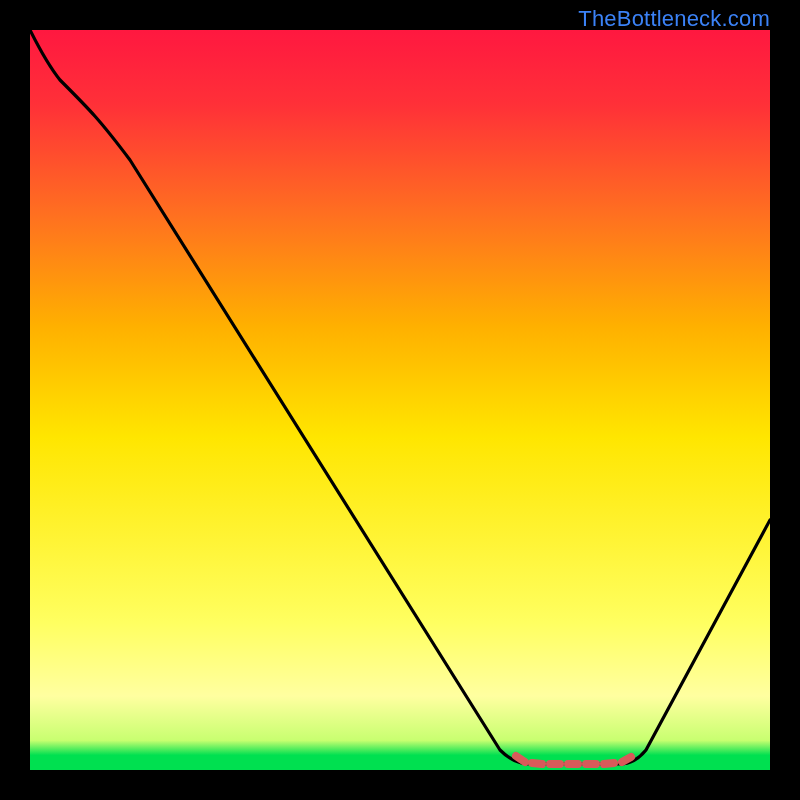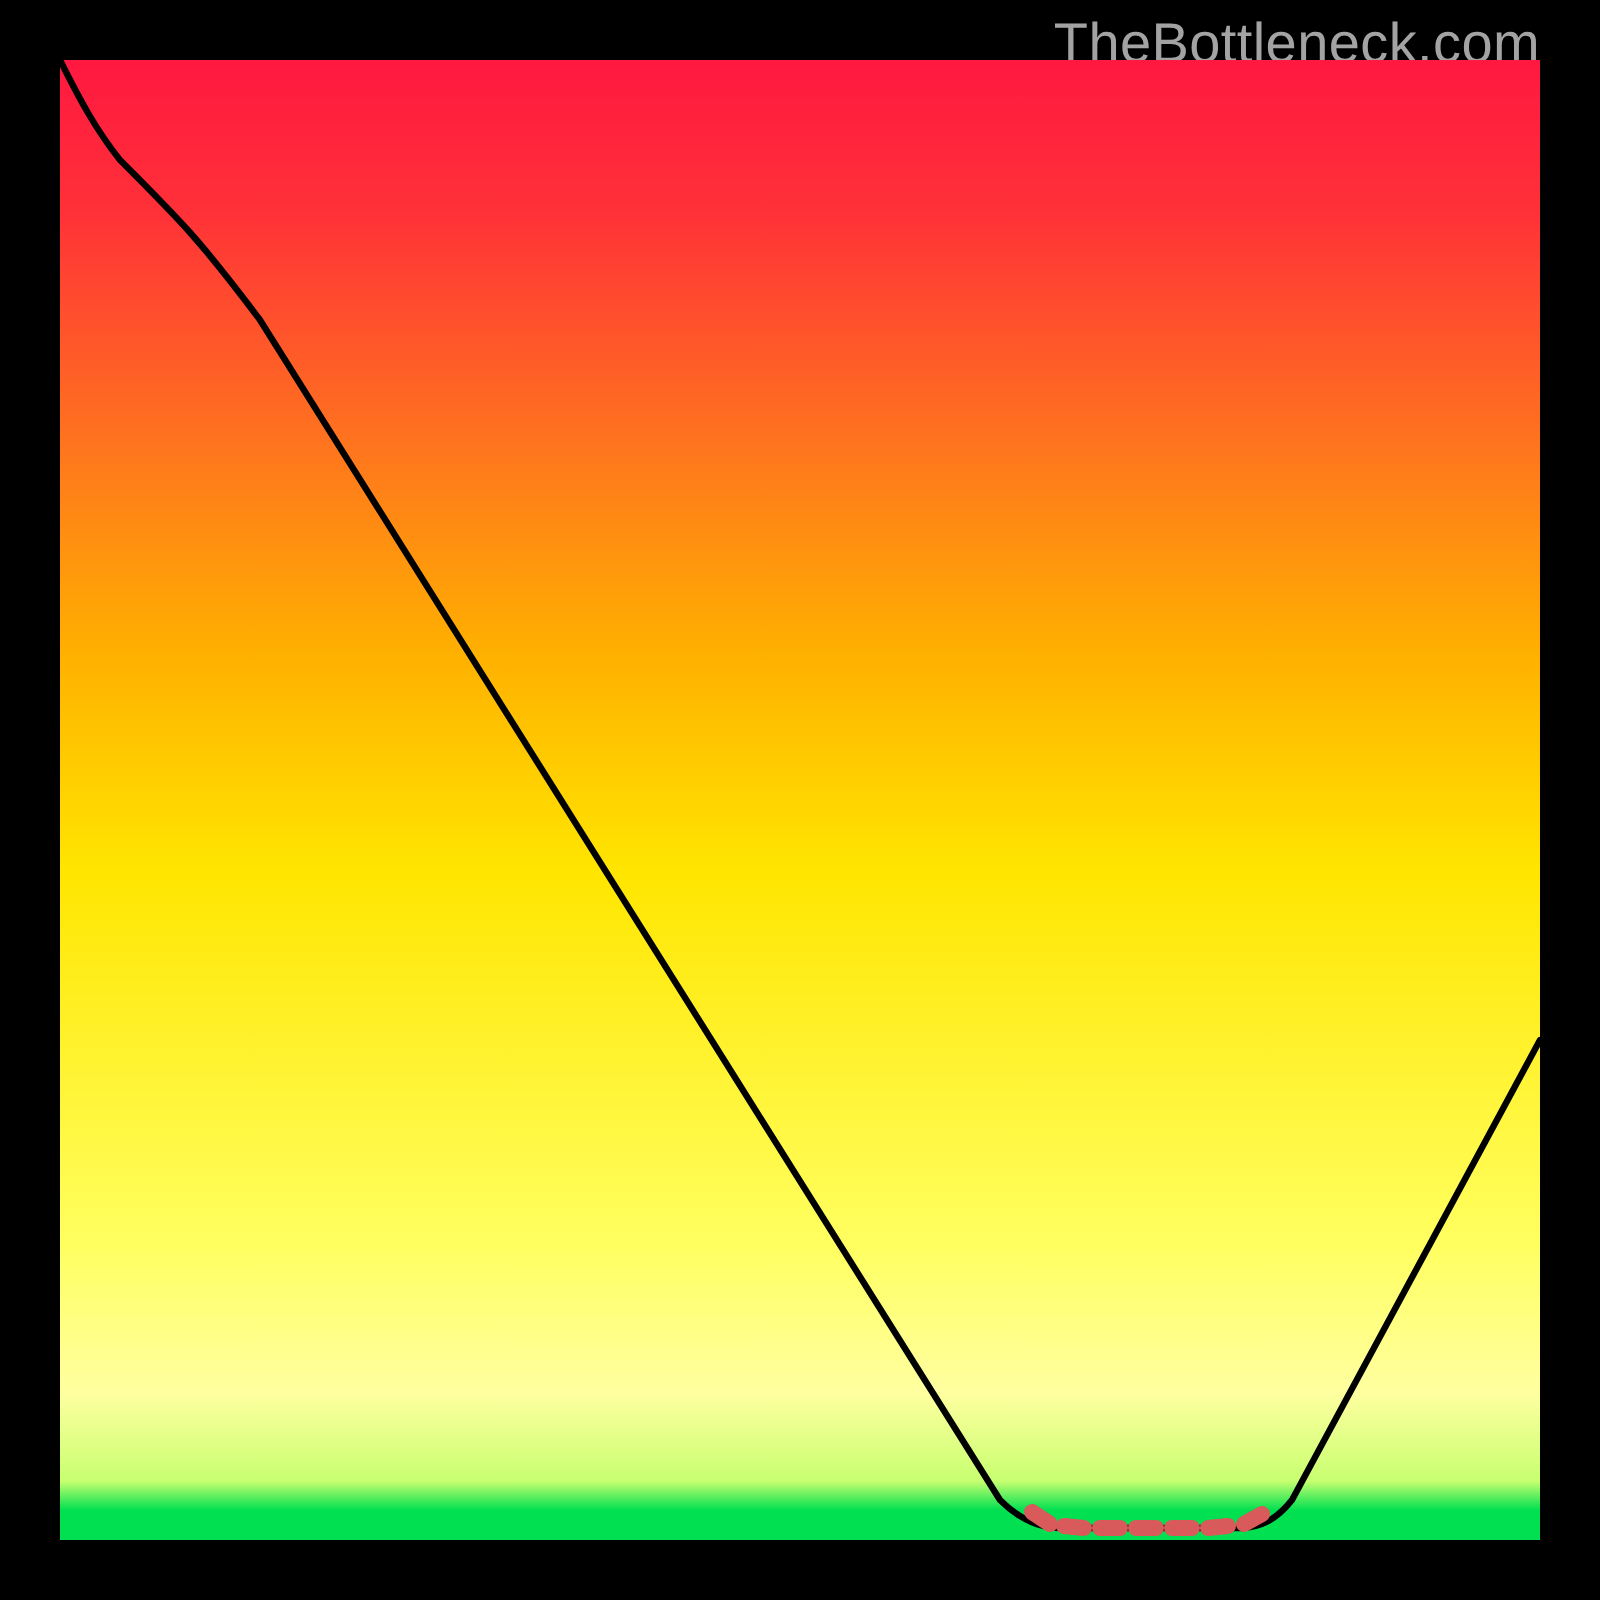--- a/index.html
+++ b/index.html
@@ -21,23 +21,23 @@
     position: absolute;
     left: 30px;
     top: 30px;
     width: 740px;
     height: 740px;
   }
   .watermark {
     position: absolute;
     top: 6px;
     right: 30px;
-    color: #a3a3a3;
+    color: #3b82f6;
     font-family: Arial, Helvetica, sans-serif;
-    font-size: 28px;
+    font-size: 22px;
     letter-spacing: 0.2px;
     font-weight: 500;
   }
   svg {
     display: block;
   }
 </style>
 </head>
 <body>
 

